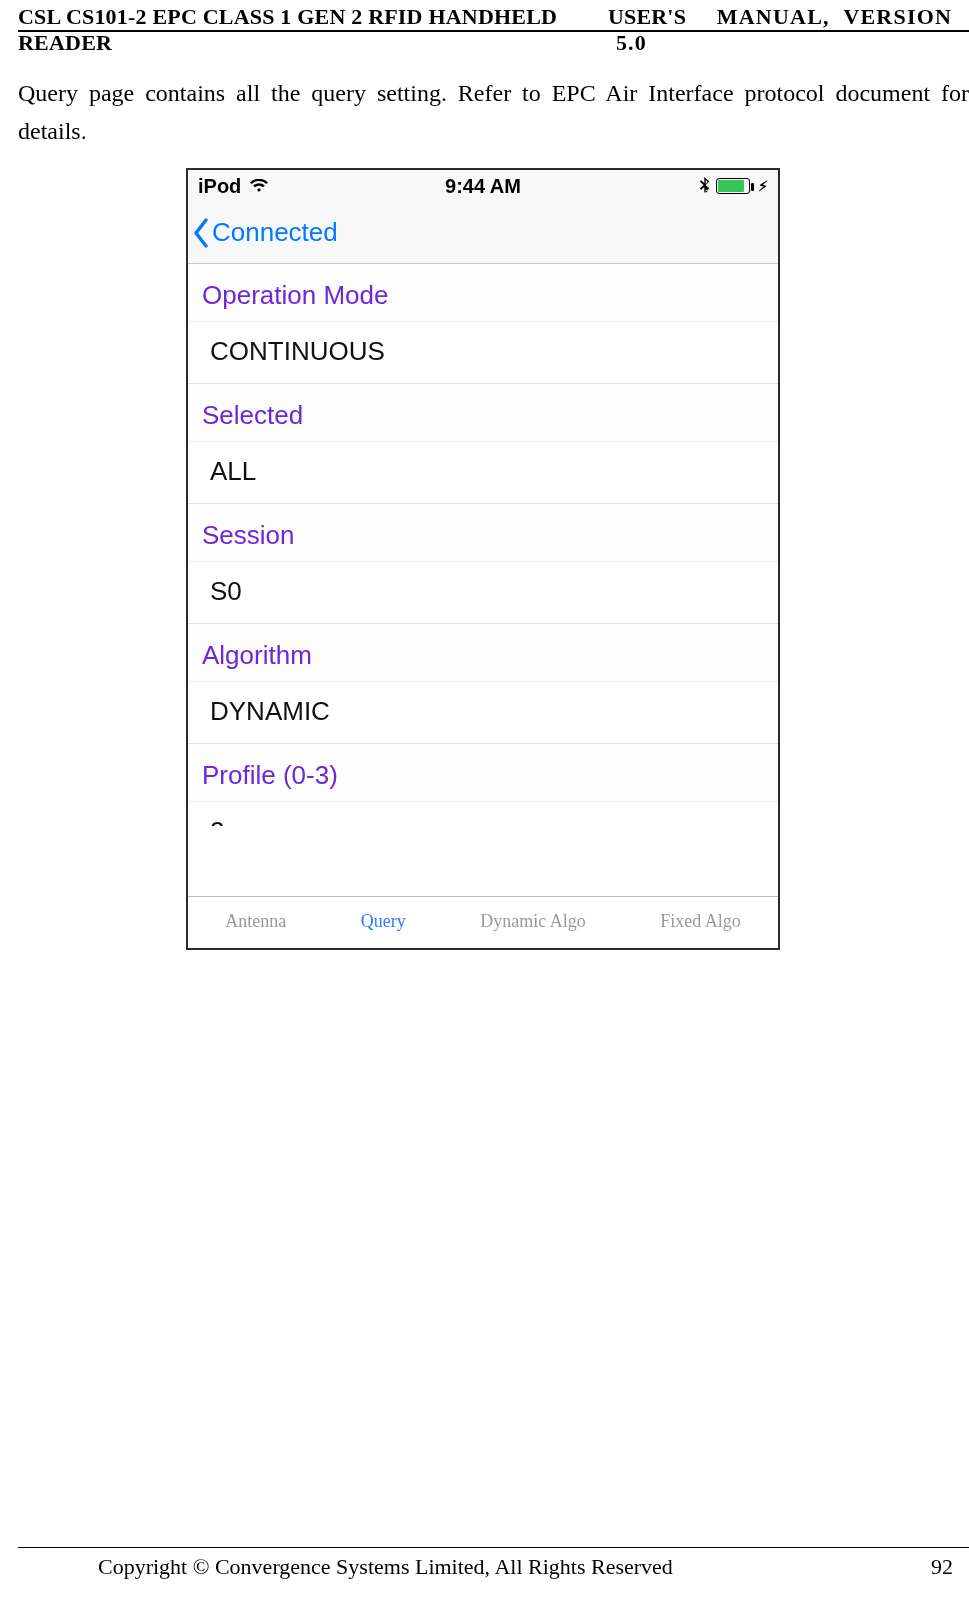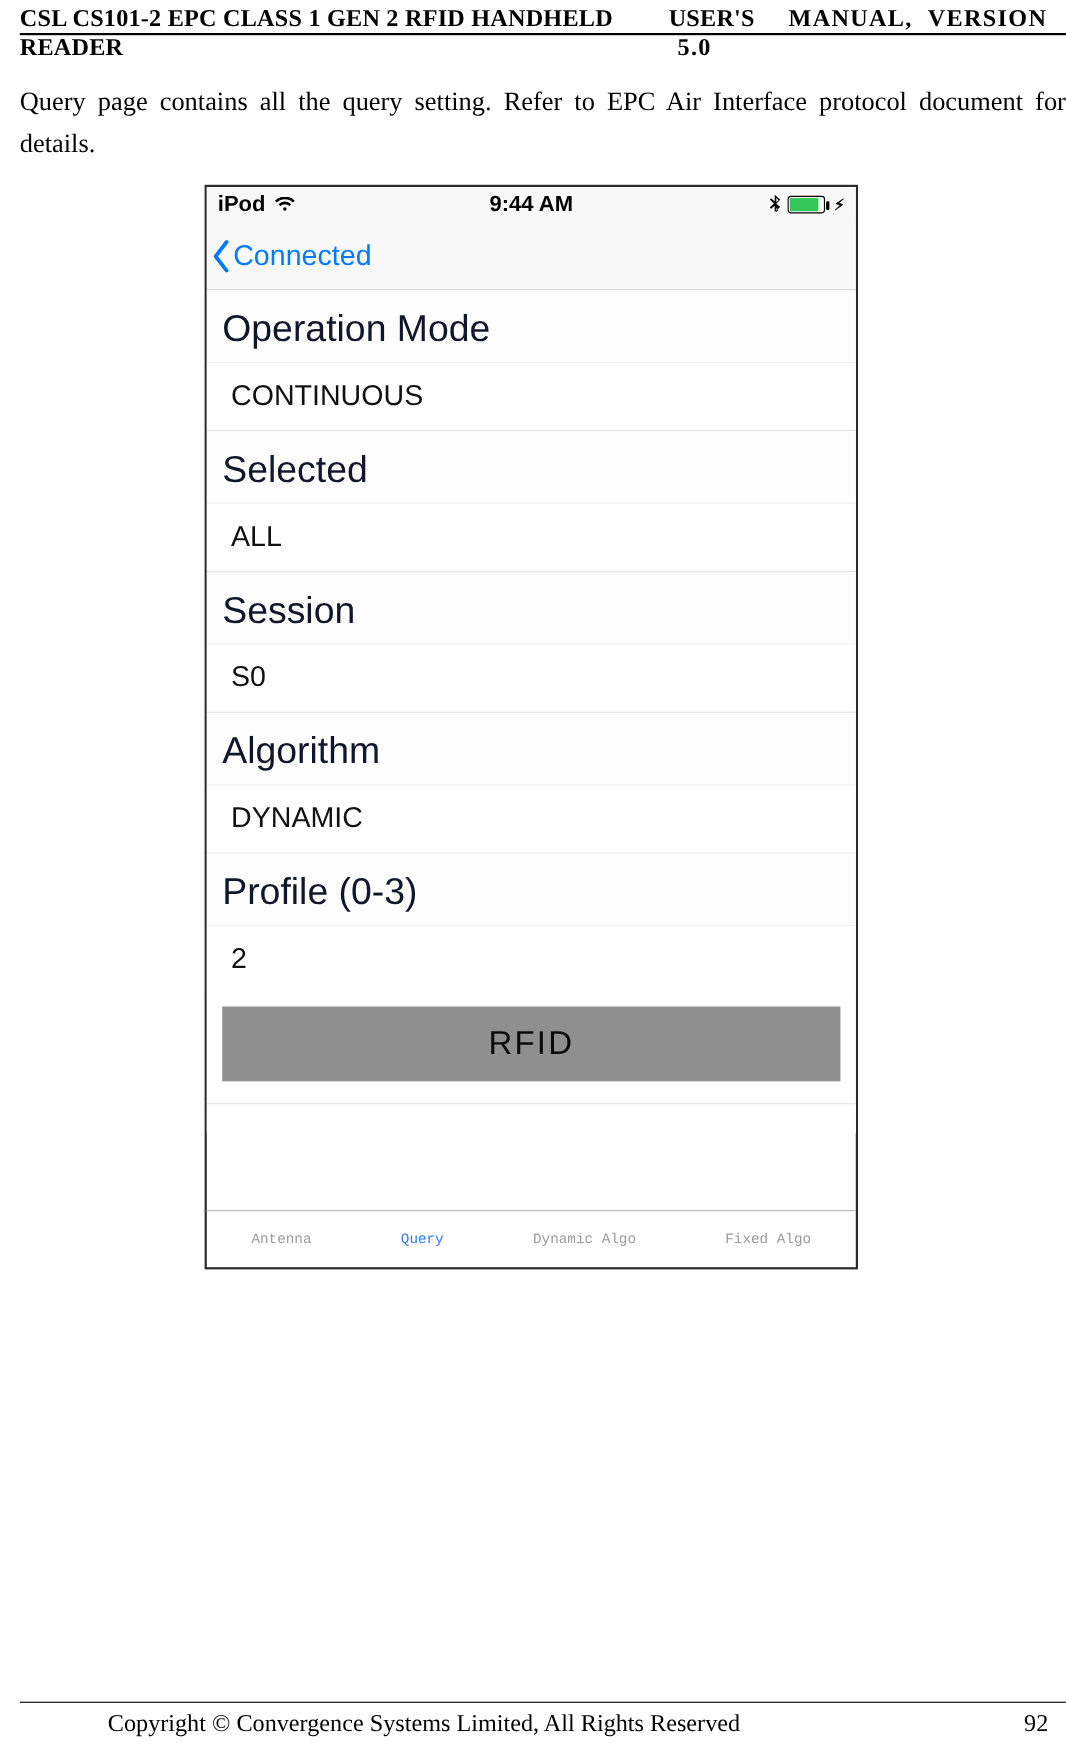--- a/index.html
+++ b/index.html
@@ -22,21 +22,21 @@
   
   .para {
     position: absolute; left: 18px; right: 0; top: 74px;
     font-size: 24px; line-height: 38px;
     text-align: justify;
   }
 
   
   .shot-wrap {
     position: absolute; left: 186px; top: 168px;
-    width: 594px; height: 986px;
+    width: 594px; height: 782px;
     border: 2px solid #2b2b2b;
     background: #fff;
   }
 
   
   .statusbar {
     height: 32px; width: 100%;
     display: flex; align-items: center; justify-content: space-between;
     padding: 0 10px;
     font-family: -apple-system, "Helvetica Neue", Arial, sans-serif;
@@ -68,21 +68,21 @@
   
   .form-area {
     background: #fff; height: calc(100% - 32px - 62px - 122px);
     overflow: hidden;
     font-family: -apple-system, "Helvetica Neue", Arial, sans-serif;
   }
   .group { border-top: 1px solid #e3e3e3; }
   .group:first-child { border-top: none; }
   .lbl {
     padding: 16px 14px 10px 14px;
-    font-size: 34px; color: #0f172a; background: #fdfdfd;
+    font-size: 26px; color: #6d28d9; background: #fdfdfd;
   }
   .val {
     padding: 14px 18px 16px 22px;
     font-size: 26px; color: #111; background: #ffffff;
     border-top: 1px solid #eee;
   }
 
   .save-btn {
     margin: 12px 14px 0 14px;
     height: 68px; background: #8f8f8f; color: #0a0a0a;
@@ -92,23 +92,23 @@
   }
   .save-sep { height: 1px; background: #dcdcdc; margin-top: 20px; }
 
   
   .tabbar {
     position: absolute; left:0; right:0; bottom:0;
     height: 52px; border-top: 1px solid #cfcfcf; 
     display:flex;
   }
   .tabbar .inner {
-    display:flex; width:100%; align-items:center; justify-content: space-around;
-    font-family: Liberation Mono, monospace;
-    font-size: 13px; color: #9a9a9a;
+    display:flex; width:100%; justify-content: space-around;
+    font-family: Liberation Serif, serif;
+    font-size: 18px; color: #9a9a9a;
     border-top: 1px solid #bdbdbd; 
     margin-top:-1px;
   }
   .tab { padding: 14px 6px; }
   .tab.active { color: #2f7bff; font-weight: 500; }
 
   
   .blank-space { height: 70px; background:#fff; }
 
   

